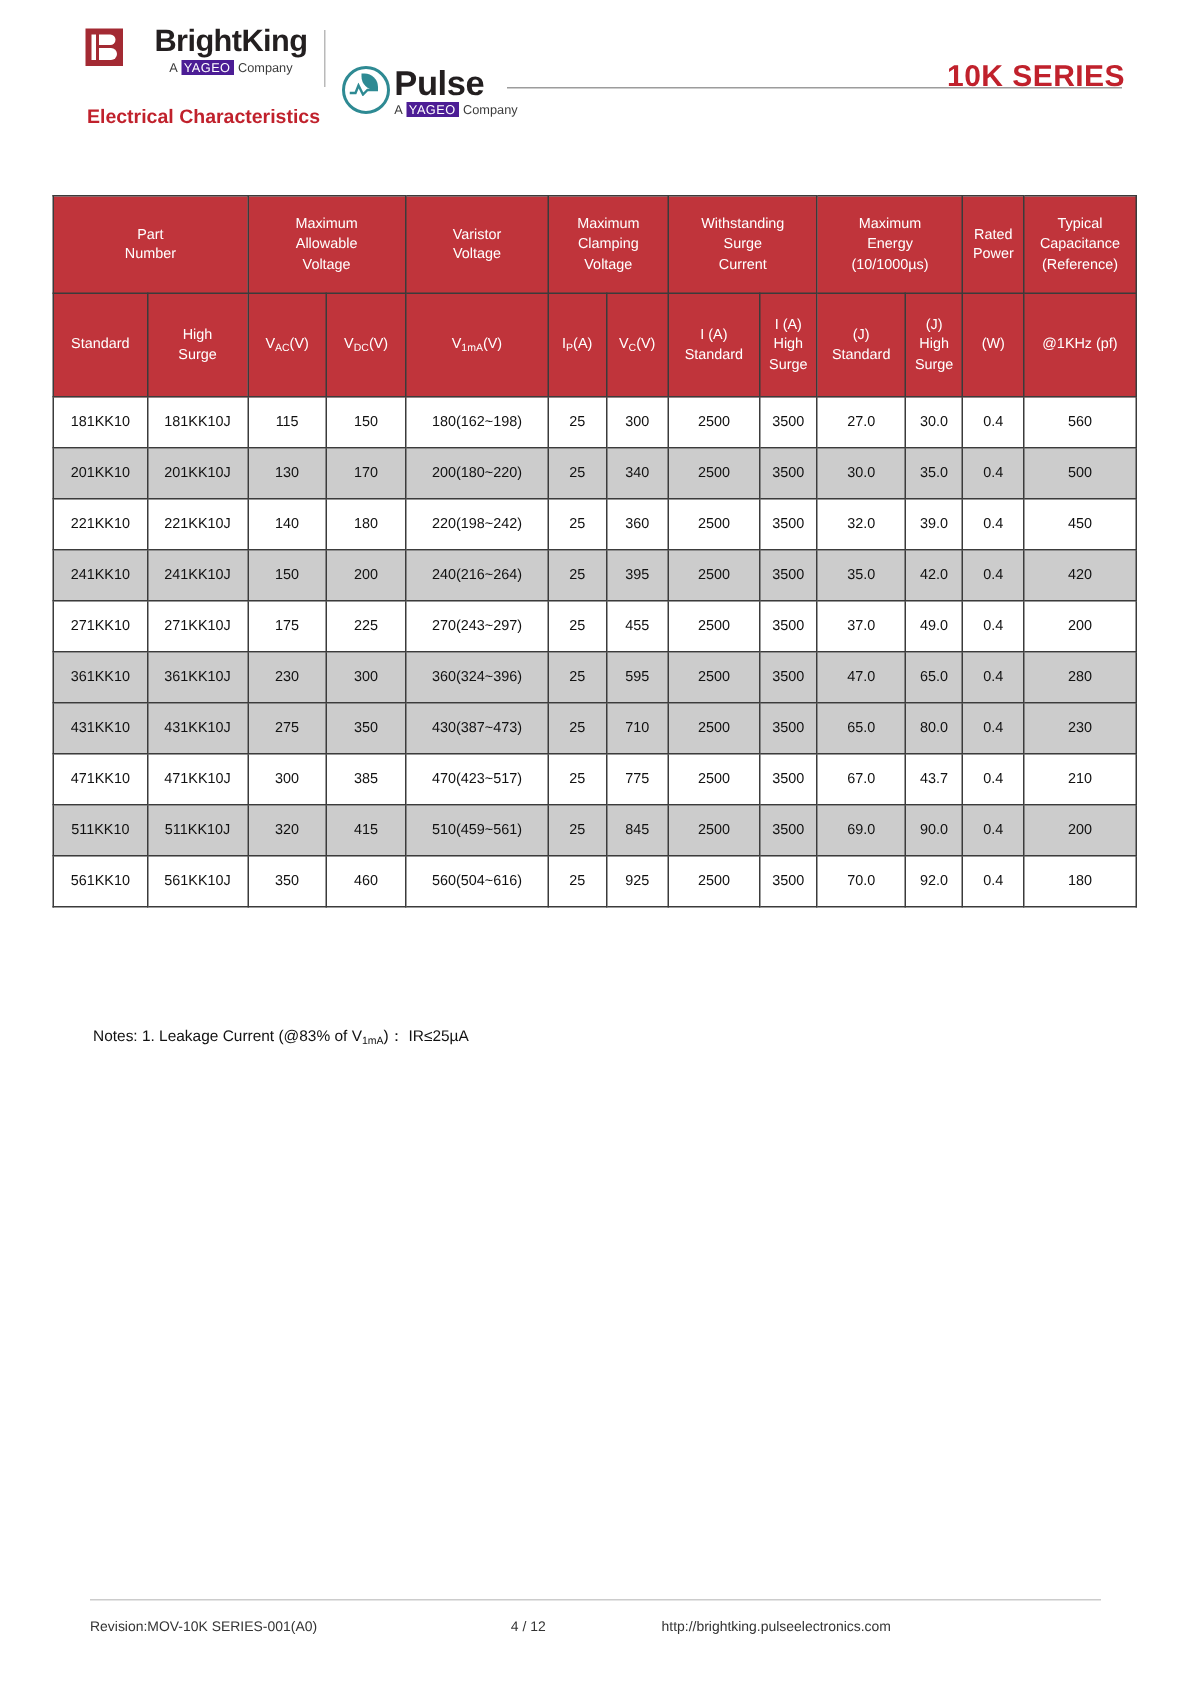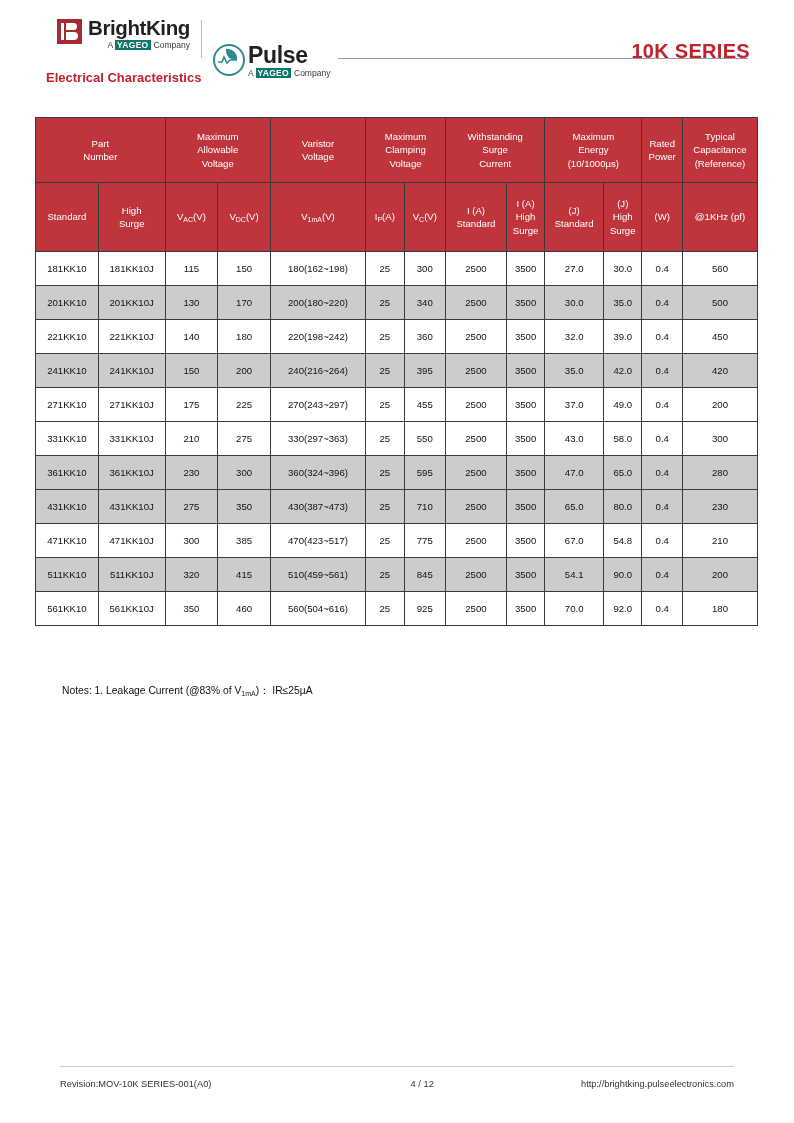--- a/index.html
+++ b/index.html
@@ -70,45 +70,46 @@
   .bk-mark .b2 {
     position: absolute;
     left: 9px;
     top: 13px;
     width: 12px;
     height: 8px;
     background: #ffffff;
     border-radius: 0 5px 5px 0;
   }
   .bk-text {
-    margin-left: 6px;
+    margin-left: 21px;
     display: flex;
     flex-direction: column;
+    align-items: center;
   }
   .bk-name {
     font-size: 20.5px;
     font-weight: bold;
     color: #231f20;
     line-height: 20px;
     letter-spacing: -0.4px;
   }
   .yageo-line {
     display: flex;
     align-items: center;
     justify-content: flex-end;
     margin-top: 2px;
     font-size: 8.5px;
     color: #3b3b3b;
     line-height: 10px;
   }
   .yageo-a { margin-right: 2px; }
   .yageo-mark {
-    background: #0f766e;
+    background: #4c1d95;
     color: #ffffff;
-    font-weight: bold;
+    font-weight: normal;
     font-size: 8.5px;
     padding: 0px 2px;
     letter-spacing: 0.3px;
     line-height: 10px;
   }
   .yageo-co { margin-left: 3px; }
 
   .divider-v {
     width: 1px;
     height: 38px;
@@ -175,32 +176,32 @@
     top: 26px;
     font-size: 20px;
     font-weight: bold;
     color: #C0212C;
     letter-spacing: 0.3px;
   }
 
   
   .section-title {
     position: absolute;
-    left: 46px;
+    left: 58px;
     top: 70px;
     font-size: 13px;
     font-weight: bold;
     color: #C0212C;
   }
 
   
   .table-wrap {
     position: absolute;
     left: 35px;
-    top: 117px;
+    top: 130px;
     width: 588px;
   }
   table.spec {
     border-collapse: collapse;
     width: 723px;
     table-layout: fixed;
   }
   table.spec th,
   table.spec td {
     border: 1px solid #3b3b3b;
@@ -254,21 +255,21 @@
     left: 60px;
     top: 1066px;
     width: 674px;
     height: 1px;
     background: #cccccc;
   }
   .footer {
     position: absolute;
     left: 60px;
     top: 1079px;
-    width: 674px;
+    width: 534px;
     font-size: 9.3px;
     color: #333333;
     display: flex;
     justify-content: space-between;
   }
   .footer .f-mid { margin-left: 52px; }
 </style>
 </head>
 <body>
 
@@ -434,35 +435,20 @@
             <td>270(243~297)</td>
             <td>25</td>
             <td>455</td>
             <td>2500</td>
             <td>3500</td>
             <td>37.0</td>
             <td>49.0</td>
             <td>0.4</td>
             <td>200</td>
           </tr>
-          <tr>
-            <td>331KK10</td>
-            <td>331KK10J</td>
-            <td>210</td>
-            <td>275</td>
-            <td>330(297~363)</td>
-            <td>25</td>
-            <td>550</td>
-            <td>2500</td>
-            <td>3500</td>
-            <td>43.0</td>
-            <td>58.0</td>
-            <td>0.4</td>
-            <td>300</td>
-          </tr>
           <tr class="alt">
             <td>361KK10</td>
             <td>361KK10J</td>
             <td>230</td>
             <td>300</td>
             <td>360(324~396)</td>
             <td>25</td>
             <td>595</td>
             <td>2500</td>
             <td>3500</td>
@@ -490,35 +476,35 @@
             <td>471KK10</td>
             <td>471KK10J</td>
             <td>300</td>
             <td>385</td>
             <td>470(423~517)</td>
             <td>25</td>
             <td>775</td>
             <td>2500</td>
             <td>3500</td>
             <td>67.0</td>
-            <td>54.8</td>
+            <td>43.7</td>
             <td>0.4</td>
             <td>210</td>
           </tr>
           <tr class="alt">
             <td>511KK10</td>
             <td>511KK10J</td>
             <td>320</td>
             <td>415</td>
             <td>510(459~561)</td>
             <td>25</td>
             <td>845</td>
             <td>2500</td>
             <td>3500</td>
-            <td>54.1</td>
+            <td>69.0</td>
             <td>90.0</td>
             <td>0.4</td>
             <td>200</td>
           </tr>
           <tr>
             <td>561KK10</td>
             <td>561KK10J</td>
             <td>350</td>
             <td>460</td>
             <td>560(504~616)</td>

